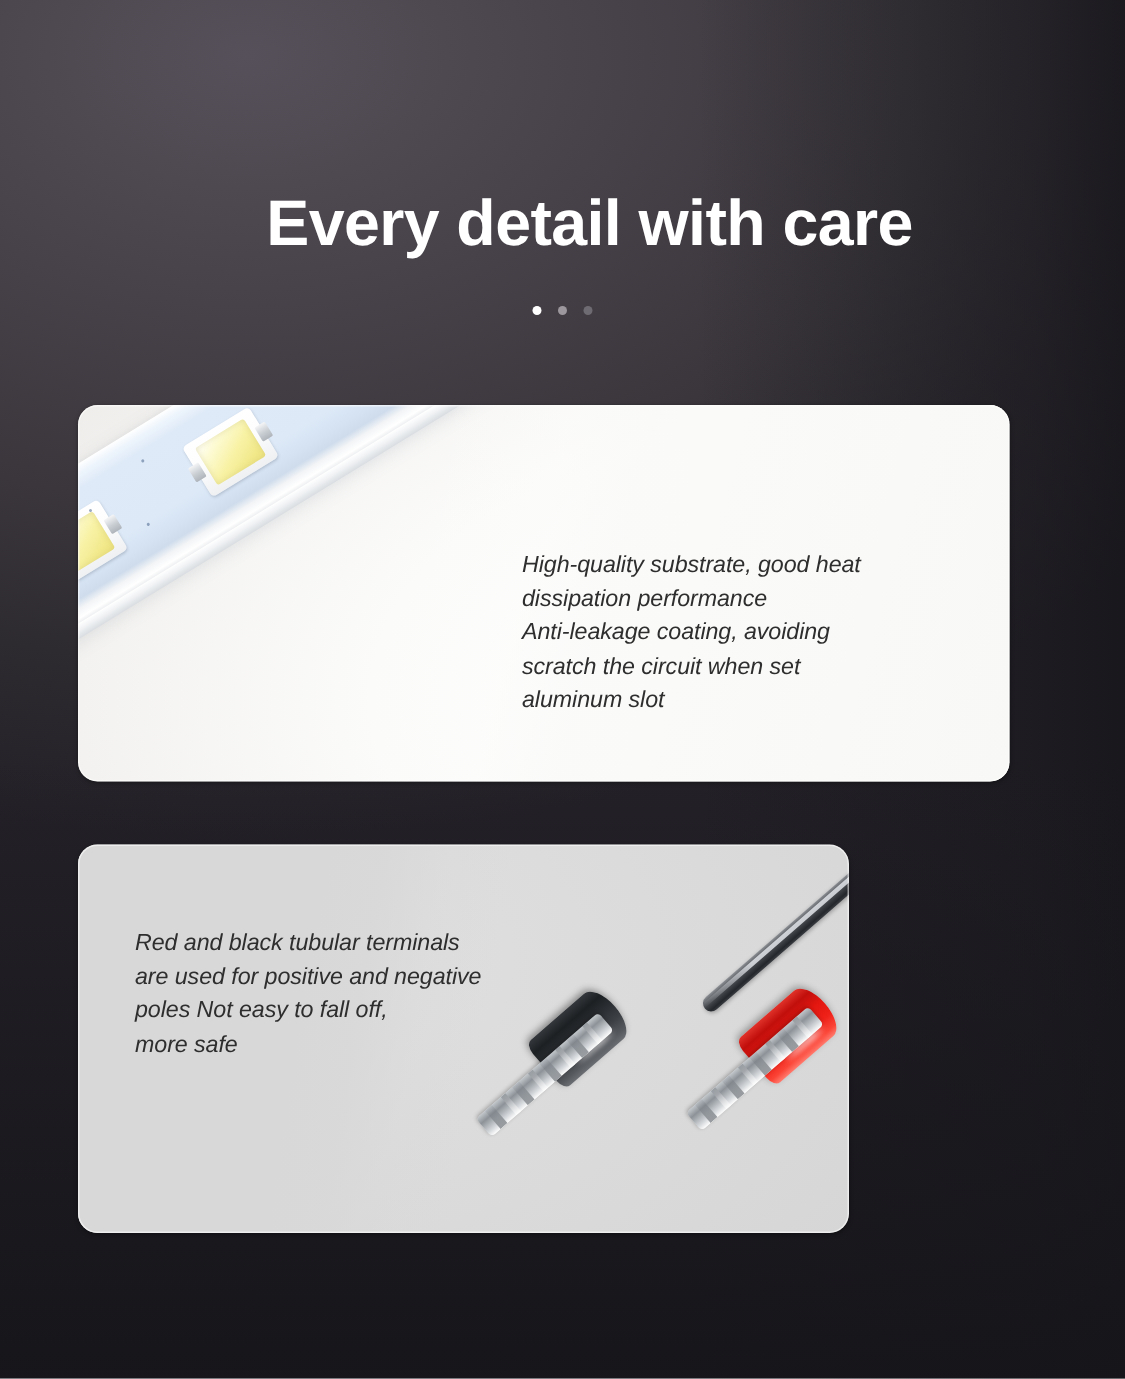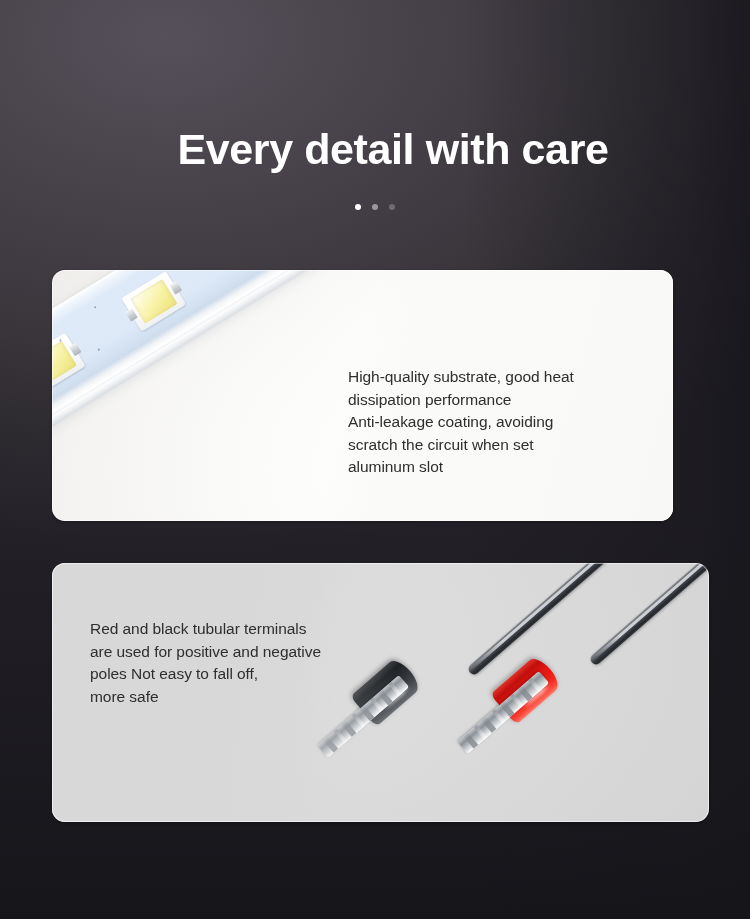--- a/index.html
+++ b/index.html
@@ -53,37 +53,38 @@
   .dot.d2 { background:#9b979c; }
   .dot.d3 { background:#6f6b72; }
 
   
   .card {
     position:absolute;
     border-radius:13px;
     overflow:hidden;
     z-index:2;
     box-shadow:0 1px 3px rgba(0,0,0,.35);
+    font-style:italic;
   }
   .card::after{
     content:"";
     position:absolute; inset:0;
     border-radius:13px;
     border:1px solid rgba(255,255,255,.55);
     pointer-events:none;
     z-index:60;
   }
 
   #card-1 {
     left:52px; top:270px; width:621px; height:251px;
     background:
       radial-gradient(ellipse 600px 400px at 72% 78%, #ffffff 0%, #fbfbfa 42%, #f2f1ef 78%, #eceae7 100%);
   }
   #card-2 {
-    left:52px; top:563px; width:657px; height:259px;
+    left:52px; top:563px; width:514px; height:259px;
     background:
       radial-gradient(ellipse 640px 420px at 28% 30%, #e0e0e0 0%, #dadada 45%, #d5d5d5 80%, #d0d0d0 100%);
   }
 
   .card-text {
     position:absolute;
     color:#2e2e2e;
     font-size:15.5px;
     line-height:22.6px;
     white-space:pre-line;

